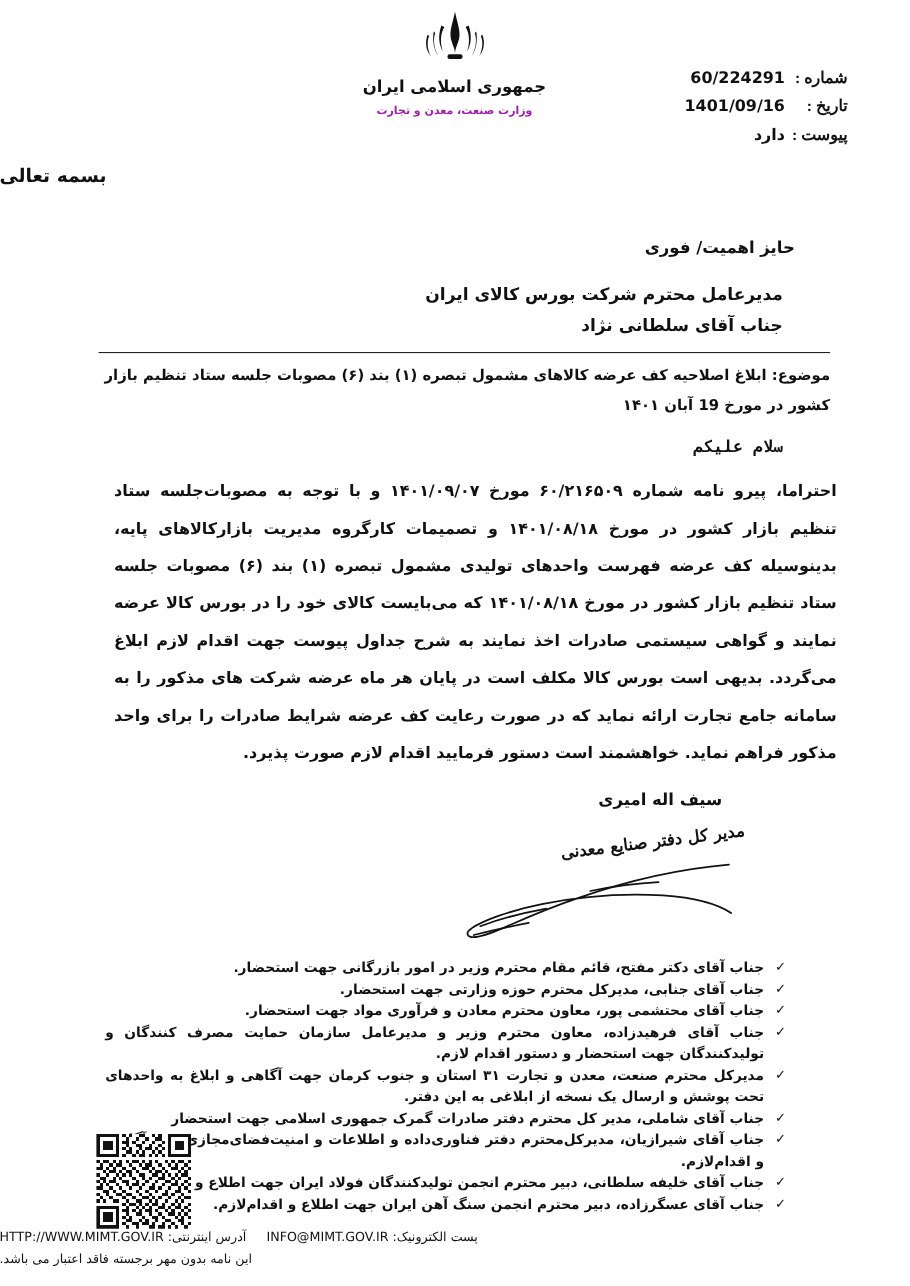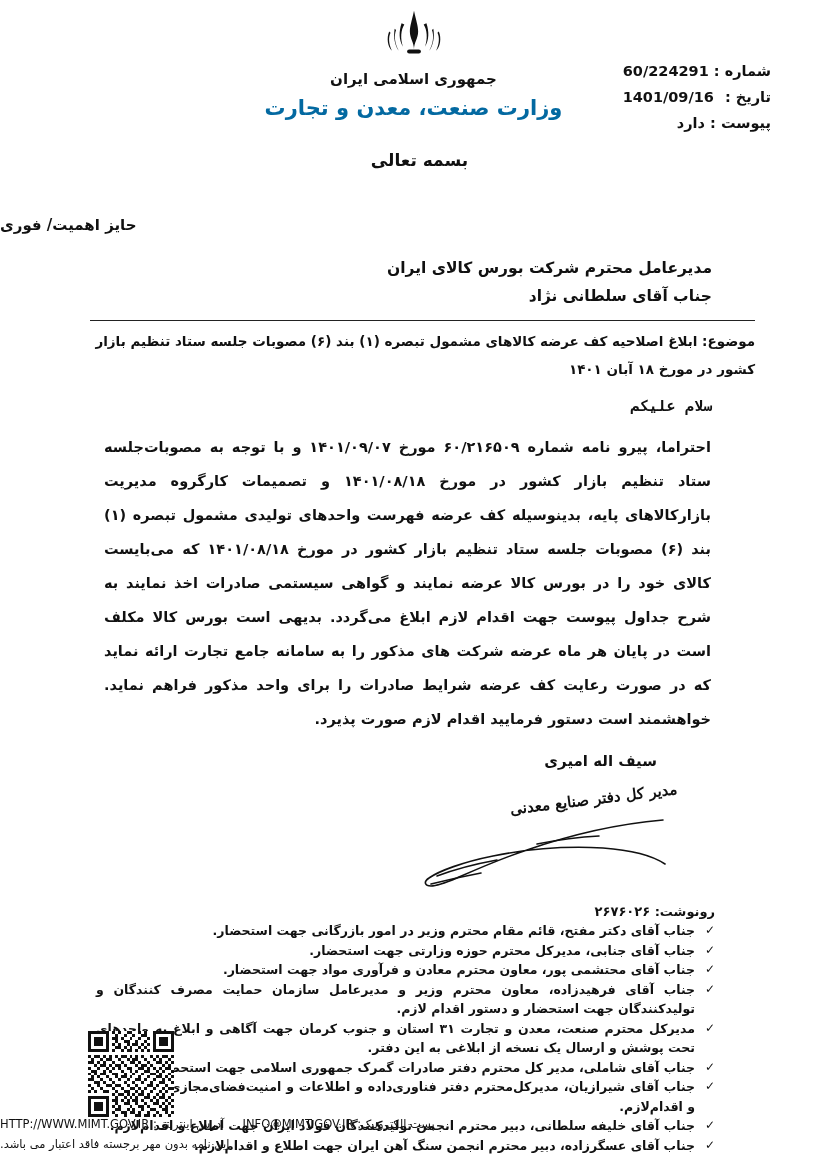--- a/index.html
+++ b/index.html
@@ -42,65 +42,66 @@
     display: block;
   }
   .org-line1 {
     font-size: 15px;
     font-weight: bold;
     letter-spacing: 0px;
     margin-top: 2px;
     color: #111;
   }
   .org-line2 {
-    font-size: 21px;
+    font-size: 10px;
     font-weight: bold;
     margin-top: 8px;
-    color: #0369a1;
+    color: #a21caf;
   }
 
   .meta {
     position: absolute;
     top: 58px;
     right: 56px;
     text-align: right;
     font-size: 14.5px;
     font-weight: bold;
     line-height: 26px;
     direction: rtl;
   }
   .meta-row {
     white-space: nowrap;
   }
   .meta-label {
     display: inline-block;
     min-width: 52px;
+    font-family: Liberation Serif, serif;
   }
   .meta-value {
     display: inline-block;
     direction: ltr;
     unicode-bidi: embed;
   }
 
   .besmeh {
     position: absolute;
     top: 150px;
-    left: 12px; right: 0;
-    text-align: center;
+    left: 0; right: 0;
+    text-align: left;
     font-size: 17px;
     font-weight: bold;
   }
 
   
   .priority {
     margin-top: 56px;
-    padding-right: 72px;
+    padding-right: 104px;
     font-size: 15px;
     font-weight: bold;
-    text-align: left;
+    text-align: right;
   }
 
   
   .addressee {
     margin-top: 20px;
     padding-right: 115px;
     text-align: right;
   }
   .addressee div {
     font-size: 15.5px;
@@ -130,21 +131,21 @@
     padding-right: 115px;
     font-size: 15px;
     font-weight: bold;
     text-align: right;
     font-family: Liberation Mono, monospace;
   }
 
   
   .body {
     margin-top: 14px;
-    padding: 0 116px 0 104px;
+    padding: 0 66px 0 104px;
     text-align: justify;
     text-align-last: right;
     font-size: 14.5px;
     line-height: 34px;
     font-weight: bold;
   }
   .body p { margin: 0; }
 
   
   .signature {
@@ -282,21 +283,21 @@
   <div class="priority">حایز اهمیت/ فوری</div>
 
   <div class="addressee">
     <div>مدیرعامل محترم شرکت بورس کالای ایران</div>
     <div>جناب آقای سلطانی نژاد</div>
   </div>
 
   <div class="subject">
     <div class="rule"></div>
     <div>موضوع: ابلاغ اصلاحیه کف عرضه کالاهای مشمول تبصره (۱) بند (۶) مصوبات جلسه ستاد تنظیم بازار</div>
-    <div class="line2">کشور  در مورخ ۱۸ آبان ۱۴۰۱</div>
+    <div class="line2">کشور  در مورخ 19 آبان ۱۴۰۱</div>
   </div>
 
   <div class="greeting">سلام علیکم</div>
 
   <div class="body">
     <p>احتراما، پیرو نامه شماره ۶۰/۲۱۶۵۰۹ مورخ ۱۴۰۱/۰۹/۰۷ و با توجه به مصوبات‌جلسه ستاد تنظیم بازار کشور در مورخ ۱۴۰۱/۰۸/۱۸ و تصمیمات کارگروه مدیریت بازارکالاهای پایه، بدینوسیله کف عرضه فهرست واحدهای تولیدی مشمول تبصره (۱) بند (۶) مصوبات جلسه ستاد تنظیم بازار کشور در مورخ ۱۴۰۱/۰۸/۱۸ که می‌بایست کالای خود را در بورس کالا عرضه نمایند و گواهی سیستمی صادرات اخذ نمایند به شرح جداول پیوست جهت اقدام لازم ابلاغ می‌گردد. بدیهی است بورس کالا مکلف است در پایان هر ماه عرضه شرکت های مذکور را به سامانه جامع تجارت ارائه نماید که در صورت رعایت کف عرضه شرایط صادرات را برای واحد مذکور فراهم نماید. خواهشمند است دستور فرمایید اقدام لازم صورت پذیرد.</p>
   </div>
 
   <div class="signature">
     <div class="sig-name">سیف اله امیری</div>
@@ -305,21 +306,20 @@
       <g fill="none" stroke="#111" stroke-width="1.6" stroke-linecap="round">
         <path d="M246 10 C200 14 150 26 110 40 C80 50 58 60 40 68 C28 73 20 76 14 76 C8 76 6 72 12 68 C22 61 46 52 76 46 C110 39 150 36 186 38 C214 40 236 46 248 54"></path>
         <path d="M20 66 C36 60 58 54 80 50"></path>
         <path d="M14 74 C30 70 48 66 64 63"></path>
         <path d="M120 34 C140 30 162 27 182 26"></path>
       </g>
     </svg>
   </div>
 
   <div class="cc">
-    <div class="cc-title">رونوشت: ۲۶۷۶۰۲۶</div>
 
     <div class="cc-item">
       <span class="tick">✓</span>
       <span>جناب آقای دکتر مفتح، قائم مقام محترم وزیر در امور بازرگانی جهت استحضار.</span>
     </div>
     <div class="cc-item">
       <span class="tick">✓</span>
       <span>جناب آقای جنابی، مدیرکل محترم حوزه وزارتی جهت استحضار.</span>
     </div>
     <div class="cc-item">

